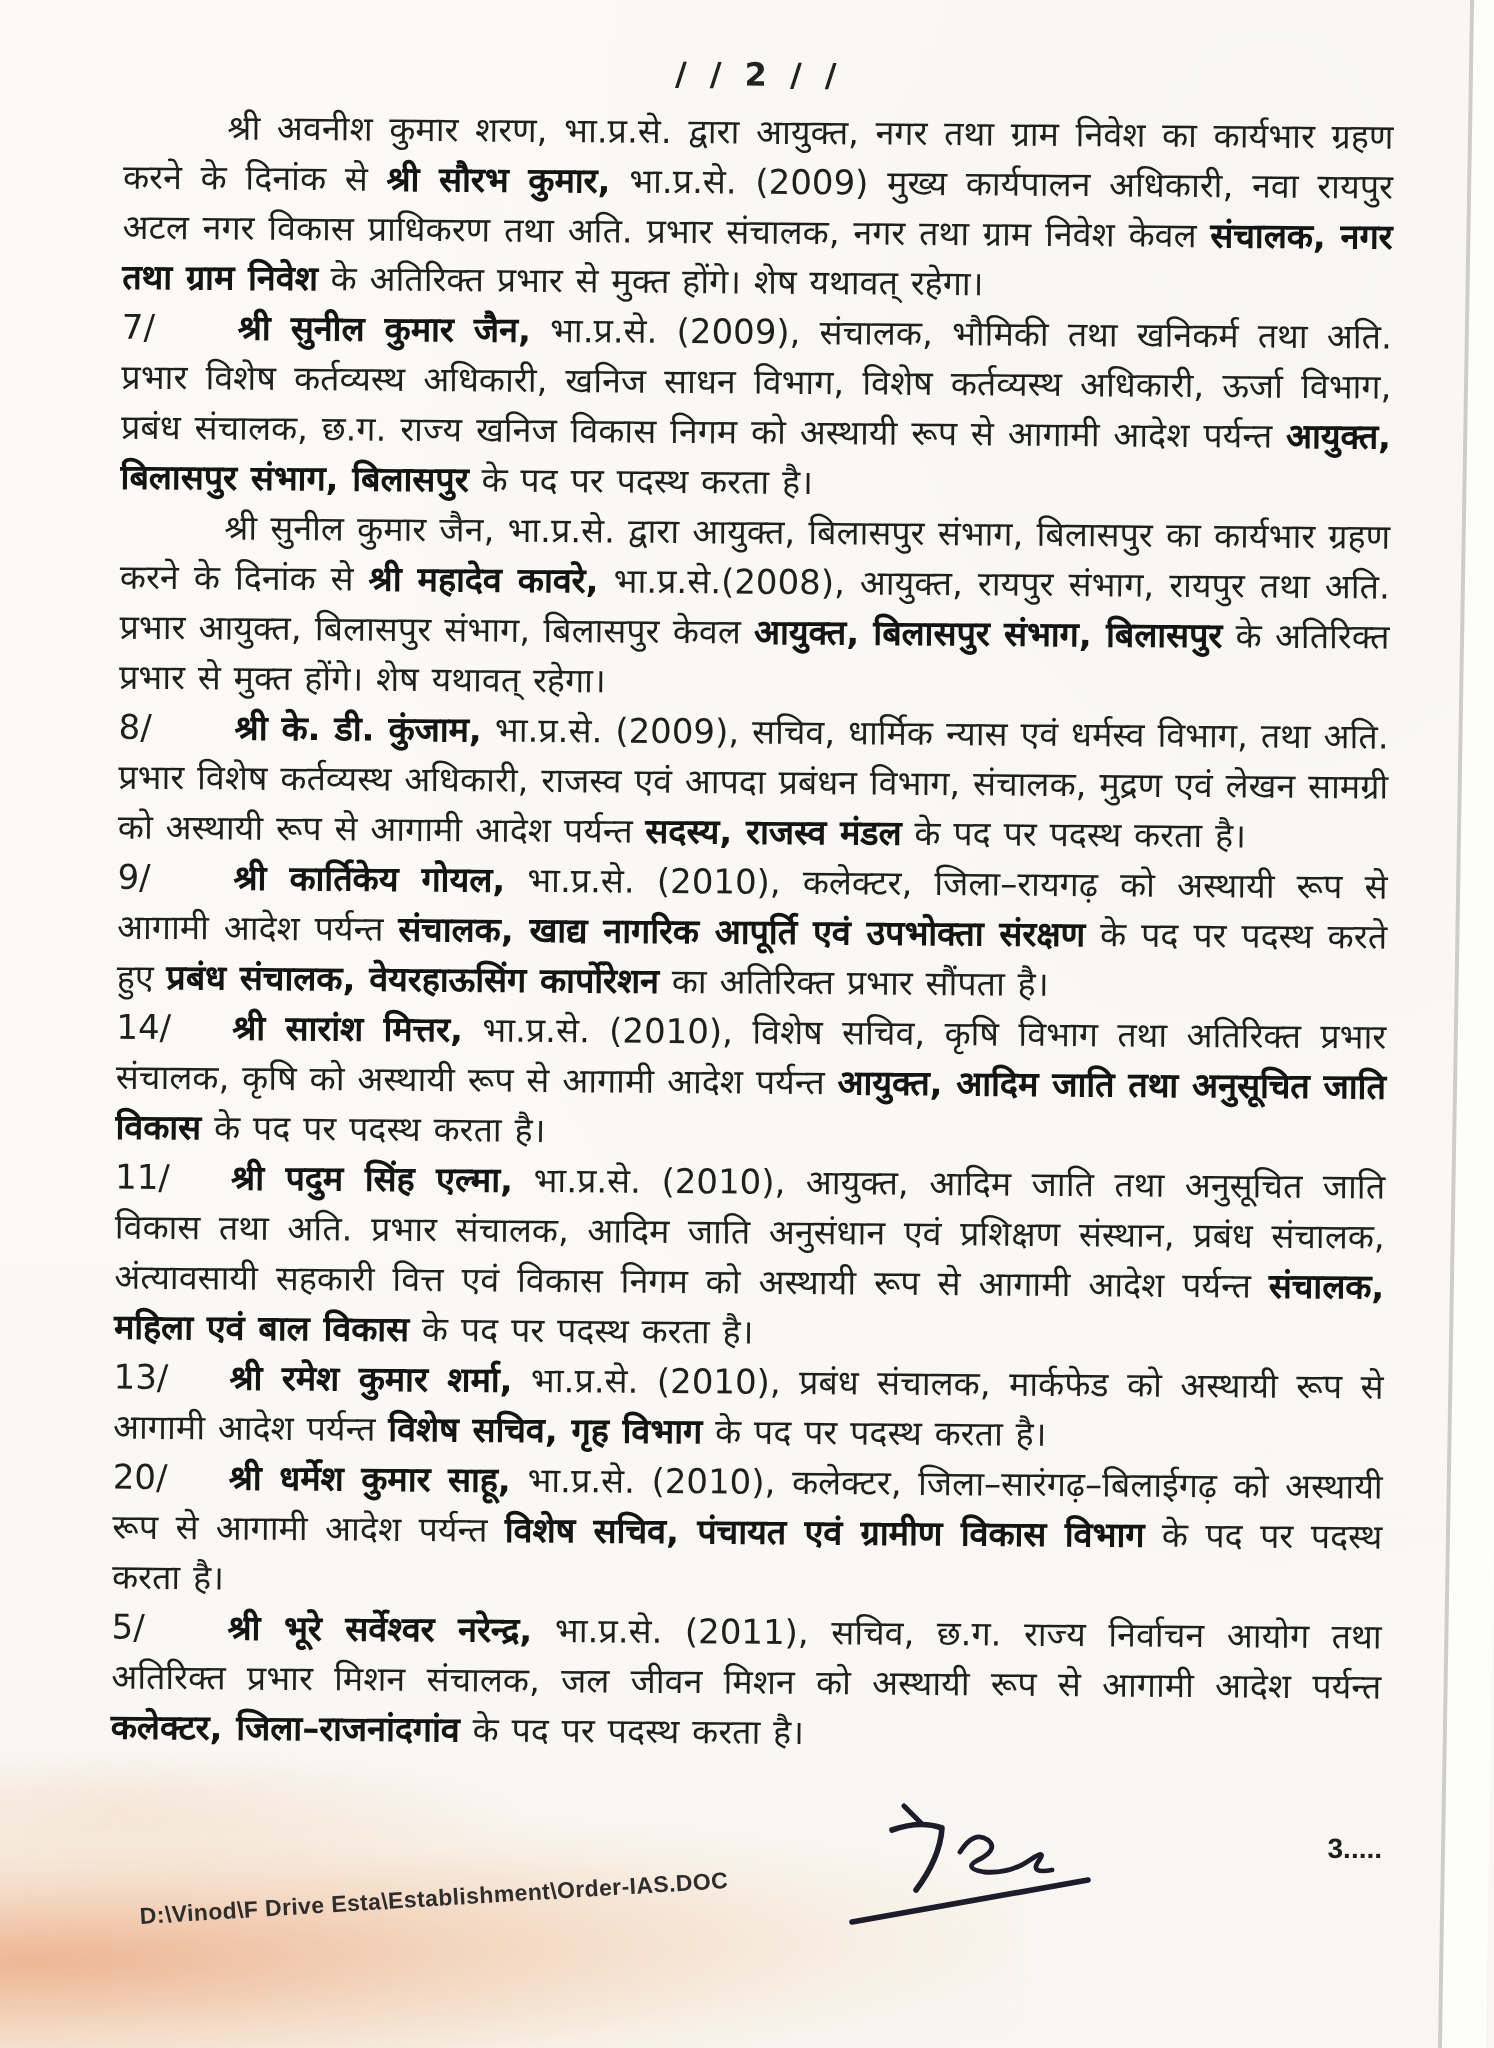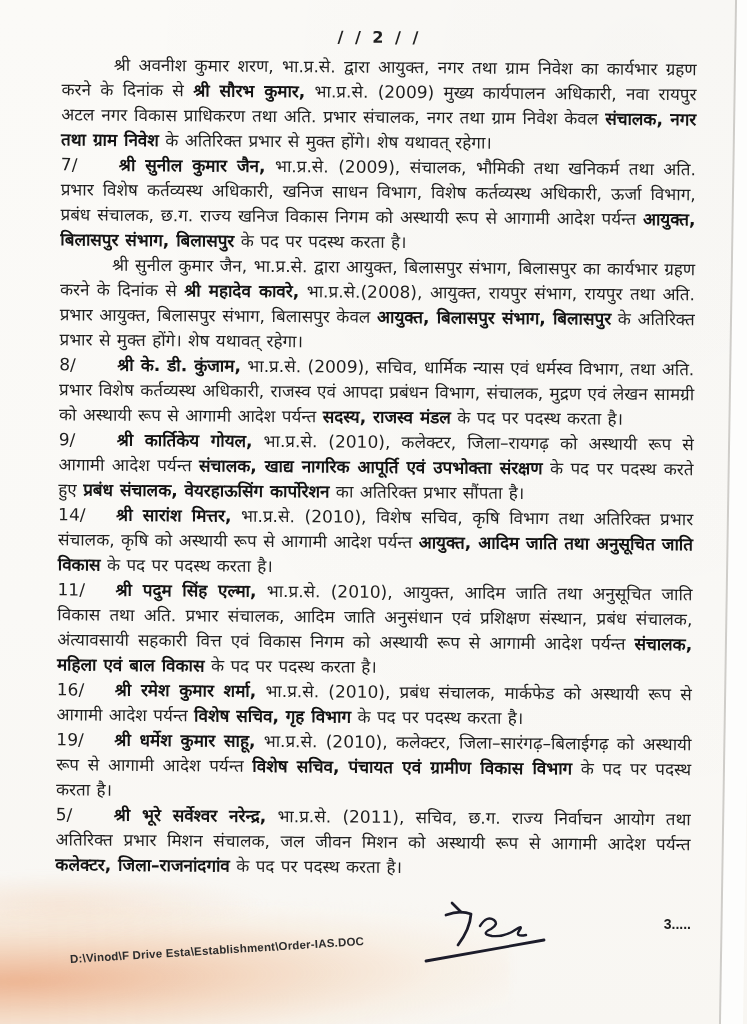--- a/index.html
+++ b/index.html
@@ -97,22 +97,22 @@
   <div class="content">
     <p class="page-number">/ / 2 / /</p>
     <div id="doc-body">
         <p class="para indent"><span>श्री अवनीश कुमार शरण, भा.प्र.से. द्वारा आयुक्त, नगर तथा ग्राम निवेश का कार्यभार ग्रहण करने के दिनांक से </span><span class="bold">श्री सौरभ कुमार,</span><span> भा.प्र.से. (2009) मुख्य कार्यपालन अधिकारी, नवा रायपुर अटल नगर विकास प्राधिकरण तथा अति. प्रभार संचालक, नगर तथा ग्राम निवेश केवल </span><span class="bold">संचालक, नगर तथा ग्राम निवेश</span><span> के अतिरिक्त प्रभार से मुक्त होंगे। शेष यथावत् रहेगा।</span></p>
         <p class="para"><span class="para-num">7/</span><span class="bold">श्री सुनील कुमार जैन,</span><span> भा.प्र.से. (2009), संचालक, भौमिकी तथा खनिकर्म तथा अति. प्रभार विशेष कर्तव्यस्थ अधिकारी, खनिज साधन विभाग, विशेष कर्तव्यस्थ अधिकारी, ऊर्जा विभाग, प्रबंध संचालक, छ.ग. राज्य खनिज विकास निगम को अस्थायी रूप से आगामी आदेश पर्यन्त </span><span class="bold">आयुक्त, बिलासपुर संभाग, बिलासपुर</span><span> के पद पर पदस्थ करता है।</span></p>
         <p class="para indent"><span>श्री सुनील कुमार जैन, भा.प्र.से. द्वारा आयुक्त, बिलासपुर संभाग, बिलासपुर का कार्यभार ग्रहण करने के दिनांक से </span><span class="bold">श्री महादेव कावरे,</span><span> भा.प्र.से.(2008), आयुक्त, रायपुर संभाग, रायपुर तथा अति. प्रभार आयुक्त, बिलासपुर संभाग, बिलासपुर केवल </span><span class="bold">आयुक्त, बिलासपुर संभाग, बिलासपुर</span><span> के अतिरिक्त प्रभार से मुक्त होंगे। शेष यथावत् रहेगा।</span></p>
         <p class="para"><span class="para-num">8/</span><span class="bold">श्री के. डी. कुंजाम,</span><span> भा.प्र.से. (2009), सचिव, धार्मिक न्यास एवं धर्मस्व विभाग, तथा अति. प्रभार विशेष कर्तव्यस्थ अधिकारी, राजस्व एवं आपदा प्रबंधन विभाग, संचालक, मुद्रण एवं लेखन सामग्री को अस्थायी रूप से आगामी आदेश पर्यन्त </span><span class="bold">सदस्य, राजस्व मंडल</span><span> के पद पर पदस्थ करता है।</span></p>
         <p class="para"><span class="para-num">9/</span><span class="bold">श्री कार्तिकेय गोयल,</span><span> भा.प्र.से. (2010), कलेक्टर, जिला–रायगढ़ को अस्थायी रूप से आगामी आदेश पर्यन्त </span><span class="bold">संचालक, खाद्य नागरिक आपूर्ति एवं उपभोक्ता संरक्षण</span><span> के पद पर पदस्थ करते हुए </span><span class="bold">प्रबंध संचालक, वेयरहाऊसिंग कार्पोरेशन</span><span> का अतिरिक्त प्रभार सौंपता है।</span></p>
         <p class="para"><span class="para-num">14/</span><span class="bold">श्री सारांश मित्तर,</span><span> भा.प्र.से. (2010), विशेष सचिव, कृषि विभाग तथा अतिरिक्त प्रभार संचालक, कृषि को अस्थायी रूप से आगामी आदेश पर्यन्त </span><span class="bold">आयुक्त, आदिम जाति तथा अनुसूचित जाति विकास</span><span> के पद पर पदस्थ करता है।</span></p>
         <p class="para"><span class="para-num">11/</span><span class="bold">श्री पदुम सिंह एल्मा,</span><span> भा.प्र.से. (2010), आयुक्त, आदिम जाति तथा अनुसूचित जाति विकास तथा अति. प्रभार संचालक, आदिम जाति अनुसंधान एवं प्रशिक्षण संस्थान, प्रबंध संचालक, अंत्यावसायी सहकारी वित्त एवं विकास निगम को अस्थायी रूप से आगामी आदेश पर्यन्त </span><span class="bold">संचालक, महिला एवं बाल विकास</span><span> के पद पर पदस्थ करता है।</span></p>
-        <p class="para"><span class="para-num">16/</span><span class="bold">श्री रमेश कुमार शर्मा,</span><span> भा.प्र.से. (2010), प्रबंध संचालक, मार्कफेड को अस्थायी रूप से आगामी आदेश पर्यन्त </span><span class="bold">विशेष सचिव, गृह विभाग</span><span> के पद पर पदस्थ करता है।</span></p>
-        <p class="para"><span class="para-num">19/</span><span class="bold">श्री धर्मेश कुमार साहू,</span><span> भा.प्र.से. (2010), कलेक्टर, जिला–सारंगढ़–बिलाईगढ़ को अस्थायी रूप से आगामी आदेश पर्यन्त </span><span class="bold">विशेष सचिव, पंचायत एवं ग्रामीण विकास विभाग</span><span> के पद पर पदस्थ करता है।</span></p>
+        <p class="para"><span class="para-num">13/</span><span class="bold">श्री रमेश कुमार शर्मा,</span><span> भा.प्र.से. (2010), प्रबंध संचालक, मार्कफेड को अस्थायी रूप से आगामी आदेश पर्यन्त </span><span class="bold">विशेष सचिव, गृह विभाग</span><span> के पद पर पदस्थ करता है।</span></p>
+        <p class="para"><span class="para-num">20/</span><span class="bold">श्री धर्मेश कुमार साहू,</span><span> भा.प्र.से. (2010), कलेक्टर, जिला–सारंगढ़–बिलाईगढ़ को अस्थायी रूप से आगामी आदेश पर्यन्त </span><span class="bold">विशेष सचिव, पंचायत एवं ग्रामीण विकास विभाग</span><span> के पद पर पदस्थ करता है।</span></p>
         <p class="para"><span class="para-num">5/</span><span class="bold">श्री भूरे सर्वेश्वर नरेन्द्र,</span><span> भा.प्र.से. (2011), सचिव, छ.ग. राज्य निर्वाचन आयोग तथा अतिरिक्त प्रभार मिशन संचालक, जल जीवन मिशन को अस्थायी रूप से आगामी आदेश पर्यन्त </span><span class="bold">कलेक्टर, जिला–राजनांदगांव</span><span> के पद पर पदस्थ करता है।</span></p>
       </div>
   </div>
 
   <svg class="signature" viewBox="0 0 140 80" fill="none" stroke="#1c1c2a" stroke-linecap="round" stroke-linejoin="round">
     <path d="M34,10 l9,9" stroke-width="2.6"></path>
     <path d="M28,22 q14,-5 25,-1 q-1,15 -13,31" stroke-width="2.8"></path>
     <path d="M62,33 q7,-11 14,-6 q5,4 -3,9 q-11,5 1,7 q13,1 23,-6 q9,-6 4,1 q-4,6 7,4" stroke-width="2.4"></path>
     <path d="M8,68 L126,47" stroke-width="2.8"></path>
   </svg>

